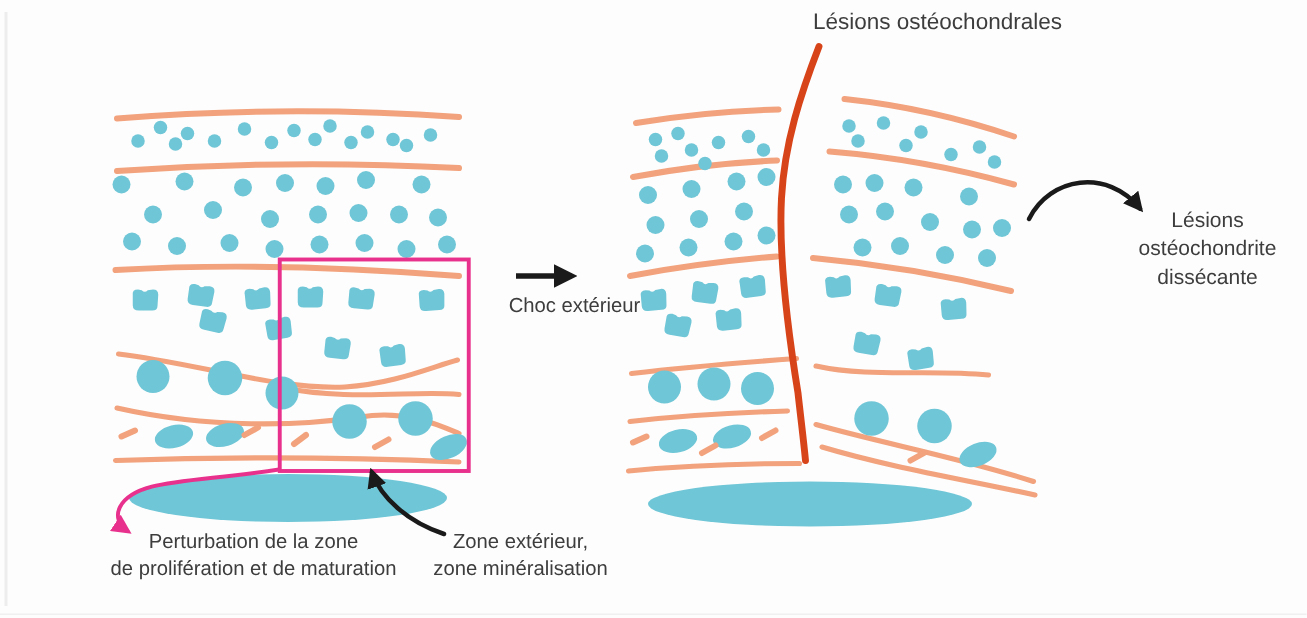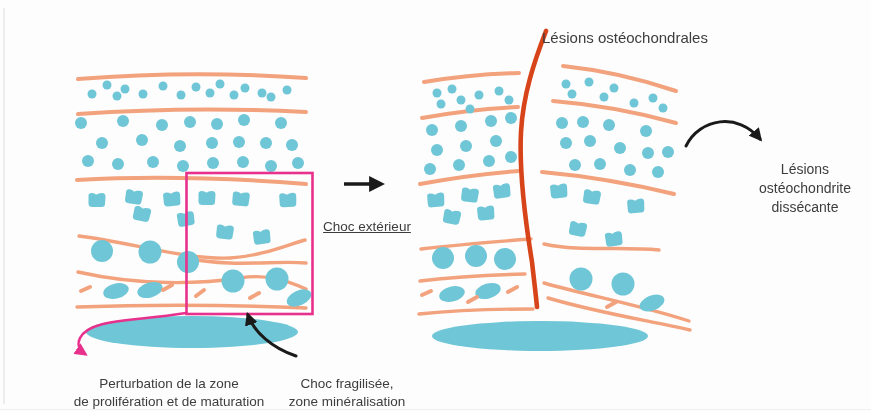--- a/index.html
+++ b/index.html
@@ -17,23 +17,23 @@
   .dash{stroke:var(--orange,#f2a27c);stroke-width:4;stroke-linecap:round;}
   .cell{fill:var(--teal,#6fc6d6);}
   .crack{stroke:var(--crack-red,#d8441a);stroke-width:4.6;fill:none;stroke-linecap:round;}
   .highlight-rect{stroke:var(--pink,#e8318c);stroke-width:2.6;fill:none;}
   .arrow-black{stroke:var(--arrow-black,#1a1a1a);stroke-width:3;fill:none;stroke-linecap:round;}
   .arrow-straight{stroke:var(--arrow-black,#1a1a1a);stroke-width:3.6;fill:none;}
   .arrow-pink{stroke:var(--pink,#e8318c);stroke-width:2.6;fill:none;stroke-linecap:round;}
   #m-black path{fill:var(--arrow-black,#1a1a1a);}
   #m-pink path{fill:var(--pink,#e8318c);}
   
-  .lbl{position:absolute;text-align:center;color:var(--ink,#3d3d3d);margin-top:23px;}
+  .lbl{position:absolute;text-align:center;color:var(--ink,#3d3d3d);}
   .lbl-title{left:515px;top:6px;width:220px;font-size:15px;}
-  .lbl-choc{left:306px;top:196px;width:122px;font-size:13.5px;text-decoration:underline;}
+  .lbl-choc{left:322px;top:196px;width:122px;font-size:13.5px;}
   .lbl-diss{left:743px;top:137px;width:124px;font-size:14px;line-height:19px;}
   .lbl-pert{left:58px;top:352px;width:222px;font-size:13.5px;line-height:17.5px;}
   .lbl-zone{left:284px;top:352px;width:126px;font-size:13.5px;line-height:17.5px;}
   .edge-left{position:absolute;left:3px;top:8px;width:2px;height:396px;background:#ededed;}
   .edge-bottom{position:absolute;left:0;top:409px;width:871px;height:1px;background:#f0f0f0;}
 </style>
 </head>
 <body>
 
 <div class="stage">
@@ -233,16 +233,16 @@
     <div>de prolifération et de maturation</div>
   </div>
 
   <div class="lbl lbl-diss">
     <div>Lésions</div>
     <div>ostéochondrite</div>
     <div>dissécante</div>
   </div>
 
   <div class="lbl lbl-zone">
-    <div>Choc fragilisée,</div>
+    <div>Zone extérieur,</div>
     <div>zone minéralisation</div>
   </div>
 </div>
 
 </body></html>

